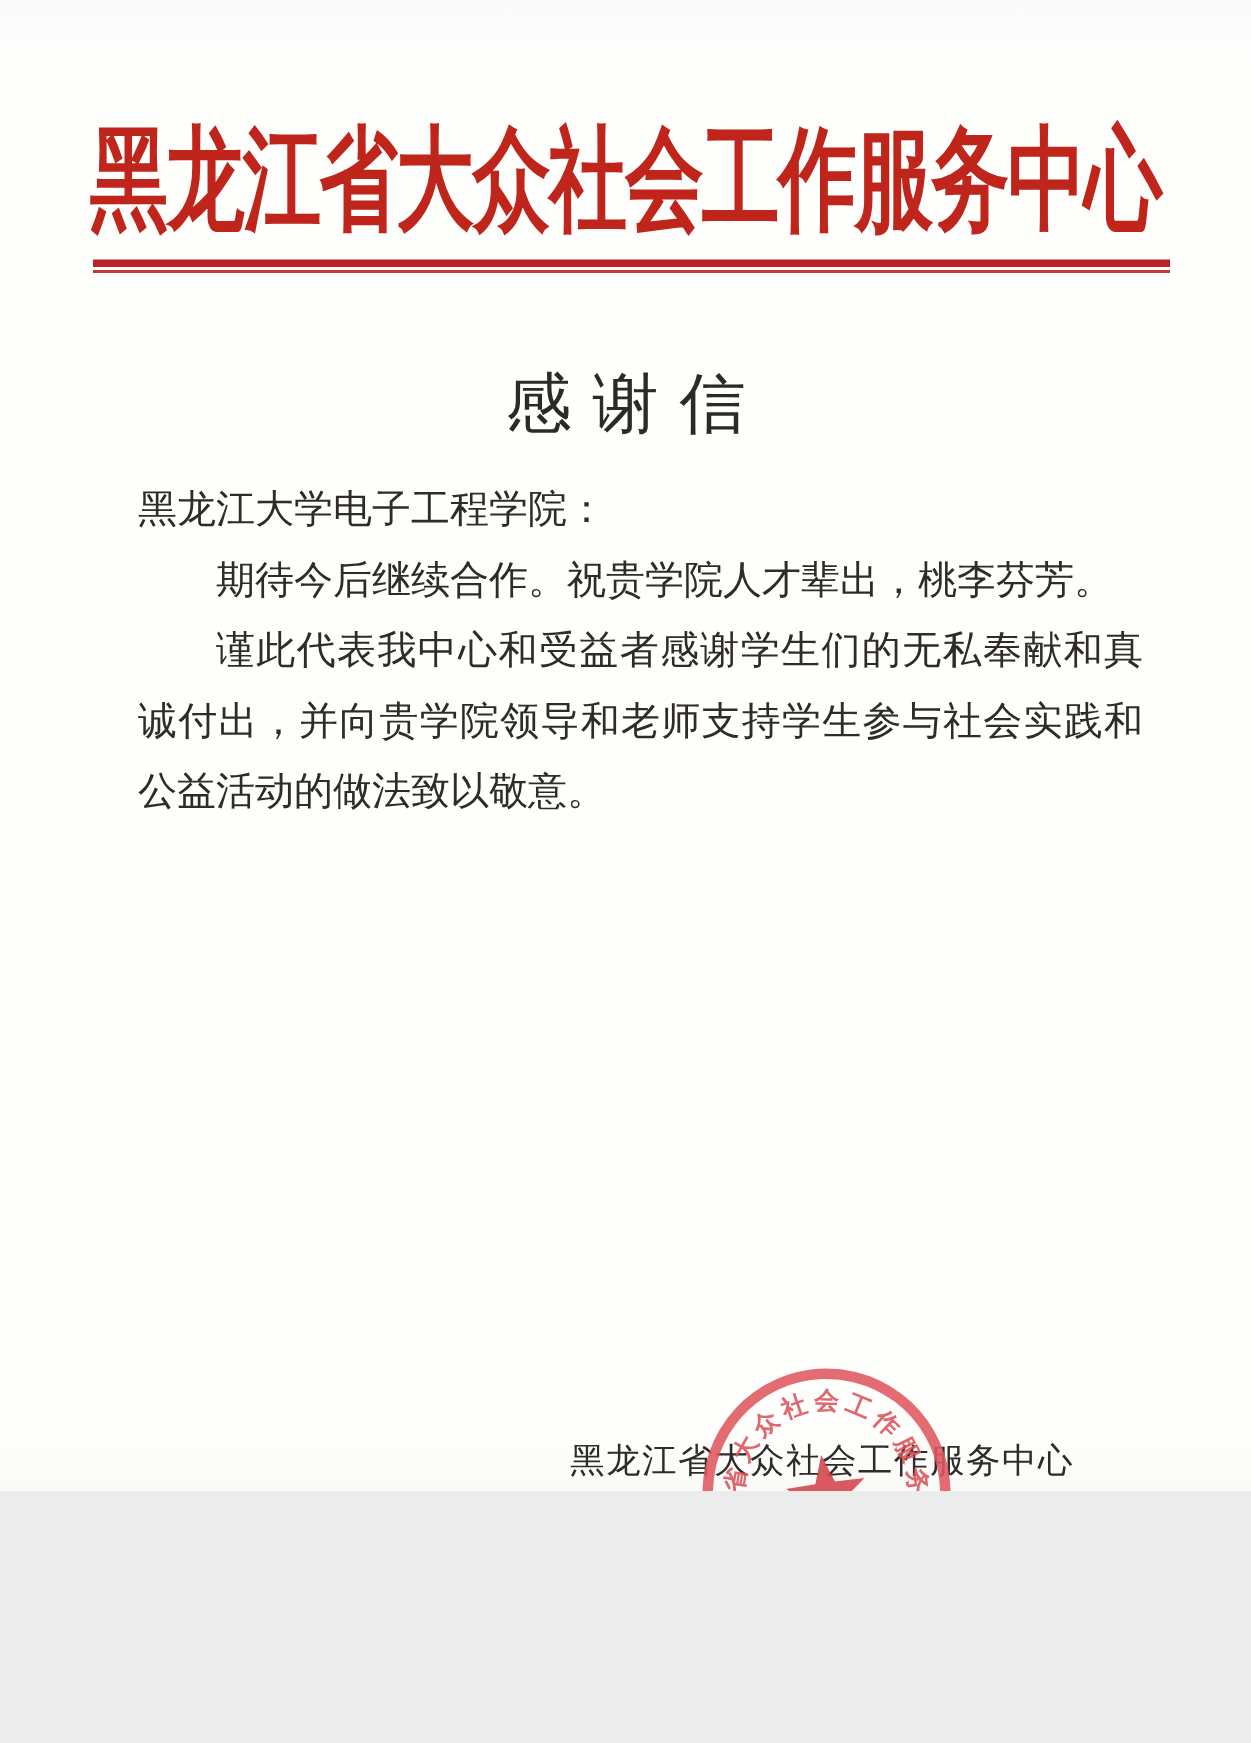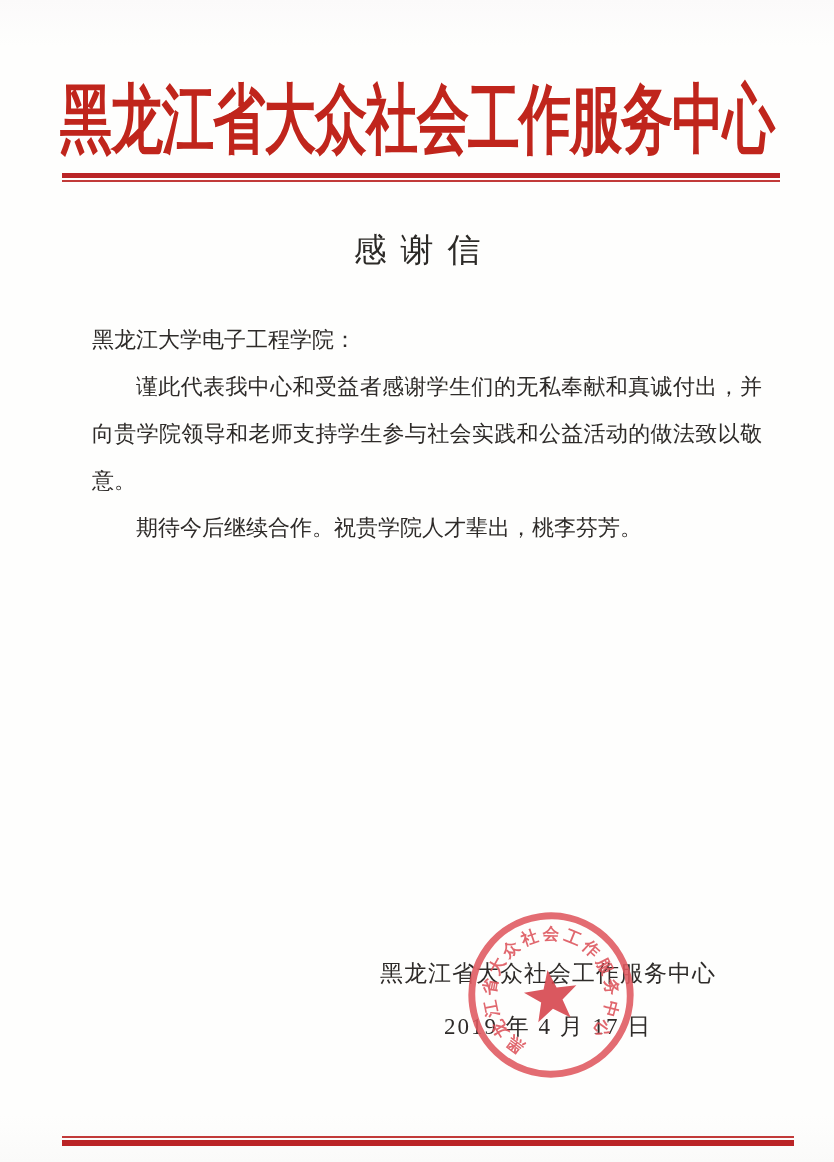--- a/index.html
+++ b/index.html
@@ -1,18 +1,18 @@
 <!DOCTYPE html>
 <html><head>
 <meta charset="utf-8">
 <style>
   html,body{margin:0;padding:0;background:#ececec;}
   .page{
     position:relative;
-    width:834px;height:1162px;
+    width:834px;height:994px;
     margin:0 auto;
     background:linear-gradient(180deg,#fbfafa 0%,#fefefd 4%,#fefefd 96%,#fafaf9 100%);
     font-family:"Liberation Serif","DejaVu Serif",serif;
     overflow:hidden;
   }
   
   .org-title{
     position:absolute;top:70px;left:0;right:0;
     text-align:center;white-space:nowrap;
     color:#c0251c;
@@ -28,29 +28,29 @@
   .rule-top .bar-thin{height:2px;background:#c23a39;}
   .rule-bottom{top:1136px;right:40px;}
   .rule-bottom .bar-thin{height:2px;background:#c23a39;}
   .rule-bottom .bar-gap{height:2px;}
   .rule-bottom .bar-thick{height:6px;background:#ba2426;}
   
   .letter-title{
     position:absolute;top:224px;left:0;right:0;
     text-align:center;
     color:#2c2a27;
-    font-size:33px;font-weight:normal;
+    font-size:44px;font-weight:normal;
     letter-spacing:14px;text-indent:14px;
-    margin:4px;
+    margin:16px;
   }
   
   .letter-body{
     position:absolute;top:316px;left:92px;right:72px;
     color:#2e2b29;
-    font-size:22px;line-height:47px;
+    font-size:26px;line-height:47px;
     text-align:justify;
   }
   .letter-body p{margin:0;}
   .salutation{text-indent:0;}
   .para{text-indent:2em;}
   
   .signature{
     position:absolute;top:958px;right:118px;
     text-align:center;
     color:#2e2b29;
@@ -75,22 +75,22 @@
   <div class="rule rule-top">
     <div class="bar-thick"></div>
     <div class="bar-gap"></div>
     <div class="bar-thin"></div>
   </div>
 
   <h2 class="letter-title">感谢信</h2>
 
   <div class="letter-body">
     <p class="salutation">黑龙江大学电子工程学院：</p>
+    <p class="para">期待今后继续合作。祝贵学院人才辈出，桃李芬芳。</p>
     <p class="para">谨此代表我中心和受益者感谢学生们的无私奉献和真诚付出，并向贵学院领导和老师支持学生参与社会实践和公益活动的做法致以敬意。</p>
-    <p class="para">期待今后继续合作。祝贵学院人才辈出，桃李芬芳。</p>
   </div>
 
   <div class="signature">
     <div class="sig-org">黑龙江省大众社会工作服务中心</div>
     <div class="sig-date">2019 年 4 月 17 日</div>
   </div>
 
   <svg class="seal" viewBox="0 0 200 200">
     <g transform="rotate(-8 100 100)">
       <circle cx="100" cy="100" r="91" fill="none" stroke="#e0585f" stroke-width="8"></circle>

